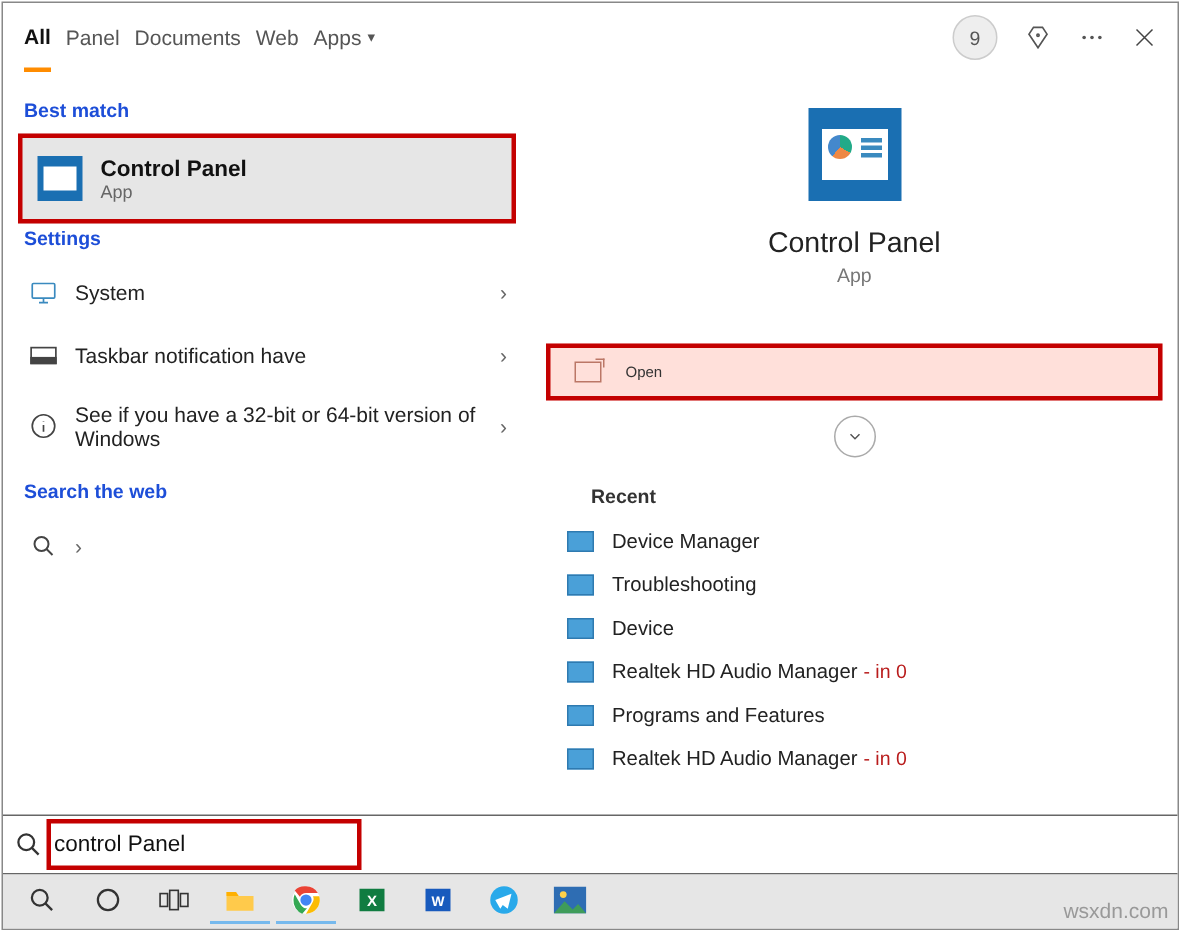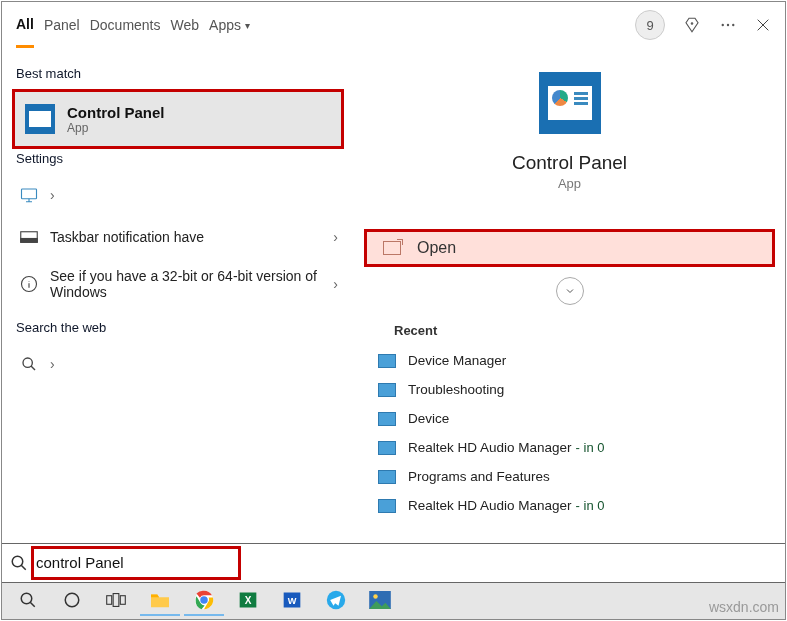--- a/index.html
+++ b/index.html
@@ -14,21 +14,21 @@
   .tab .chev { margin-left: 4px; font-size: 10px; }
   .topbar-right { margin-left: auto; display: flex; align-items: center; gap: 18px; }
   .avatar { width: 30px; height: 30px; border-radius: 50%; background: #eee; border: 1px solid #ccc; display: flex; align-items: center; justify-content: center; font-size: 13px; color: #555; }
   .feedback-icon svg, .more-icon svg, .close-win-icon svg { display: block; }
 
   
   .main { flex: 1; display: flex; overflow: hidden; }
   .left { width: 352px; padding: 14px 10px 0 10px; }
   .right { flex: 1; padding: 24px 10px 0 10px; display: flex; flex-direction: column; }
 
-  .section-label { font-size: 13px; font-weight: 400; color: #0f172a; margin: 4px 0 8px 4px; }
+  .section-label { font-size: 13px; font-weight: 700; color: #1d4ed8; margin: 4px 0 8px 4px; }
 
   .best-match { border: 3px solid #c40000; background: #e6e6e6; display: flex; align-items: center; padding: 8px 10px; height: 60px; }
   .best-match .tile { width: 30px; height: 30px; background: #1a6fb2; display: flex; align-items: center; justify-content: center; margin-right: 12px; }
   .best-match .tile-inner { width: 22px; height: 16px; background: #fff; }
   .best-match .title { font-size: 15px; font-weight: 600; color: #111; }
   .best-match .sub { font-size: 12px; color: #666; }
 
   .list-row { display: flex; align-items: center; padding: 10px 6px; cursor: pointer; }
   .list-row .icon-slot { width: 22px; height: 22px; margin-right: 10px; display: flex; align-items: center; justify-content: center; color: #444; }
   .list-row .row-text { font-size: 14px; color: #222; flex: 1; }
@@ -40,29 +40,29 @@
   .detail-tile .cp { width: 44px; height: 34px; background: #fff; position: relative; }
   .detail-tile .cp::before { content:""; position:absolute; left:4px; top:4px; width:16px; height:16px; border-radius:50%;
     background: conic-gradient(#2a8 0 120deg, #e84 120deg 220deg, #48c 220deg 360deg); }
   .detail-tile .cp::after { content:""; position:absolute; right:4px; top:6px; width:14px; height:3px; background:#3a8abf; box-shadow: 0 5px 0 #3a8abf, 0 10px 0 #3a8abf; }
   .detail-title { text-align: center; font-size: 19px; color: #222; margin-top: 18px; }
   .detail-sub { text-align: center; font-size: 13px; color: #777; margin-top: 2px; }
 
   .open-row { margin-top: 38px; border: 3px solid #c40000; background: #ffe0da; display: flex; align-items: center; height: 38px; padding: 0 16px; cursor: pointer; }
   .open-row .open-icon { width: 18px; height: 14px; border: 1px solid #b76; margin-right: 16px; position: relative; }
   .open-row .open-icon::after { content:""; position:absolute; right:-3px; top:-3px; width:5px; height:5px; border-top:1px solid #b76; border-right:1px solid #b76; }
-  .open-row .open-text { font-size: 16px; color: #333; }
+  .open-row .open-text { font-size: 10px; color: #333; }
 
   .expand-circle { width: 28px; height: 28px; border: 1px solid #aaa; border-radius: 50%; margin: 10px auto 0 auto; display: flex; align-items: center; justify-content: center; color: #555; cursor: pointer; }
 
   .recent-label { font-size: 13px; font-weight: 600; color: #333; margin: 18px 0 8px 30px; }
   .recent-item { display: flex; align-items: center; padding: 7px 0 7px 14px; cursor: pointer; }
   .recent-item .r-icon { width: 18px; height: 14px; background: #4aa0d8; border: 1px solid #2e7ab0; margin-right: 12px; }
   .recent-item .r-text { font-size: 13.5px; color: #222; }
-  .recent-item .r-sub { font-size: 13px; color: #14532d; margin-left: 4px; }
+  .recent-item .r-sub { font-size: 13px; color: #b91c1c; margin-left: 4px; }
 
   
   .search-area { position: absolute; left: 0; bottom: 36px; width: 100%; }
   .search-box { border: 1px solid #666; border-left: none; border-right: none; height: 40px; display: flex; align-items: center; padding: 0 8px; background: #fff; }
   .search-box .mag { margin-right: 8px; }
   .search-value-wrap { position: relative; }
   .search-value-wrap::after { content:""; position:absolute; left:-5px; top:-8px; right:-5px; bottom:-8px; border:3px solid #c40000; pointer-events:none; }
   .search-value { font-size: 15px; color: #111; border: none; outline: none; background: transparent; width: 200px; }
 
   
@@ -128,20 +128,21 @@
 
       <div class="section-label" style="margin-top:2px">Settings</div>
 
       <div class="list-row">
         <span class="icon-slot">
           <svg width="18" height="16" viewBox="0 0 24 20" fill="none" stroke="#3a8abf" stroke-width="1.5">
               <rect x="2" y="2" width="20" height="13" rx="1"></rect>
               <path d="M8 19h8M12 15v4"></path>
             </svg>
         </span>
+        <span class="row-text">System</span>
         <span class="chev-right">›</span>
       </div>
 
       <div class="list-row">
         <span class="icon-slot">
           <svg width="18" height="14" viewBox="0 0 24 16" fill="none" stroke="#444" stroke-width="1.5">
               <rect x="1" y="1" width="22" height="14"></rect>
               <rect x="1" y="10" width="22" height="5" fill="#444"></rect>
             </svg>
         </span>

